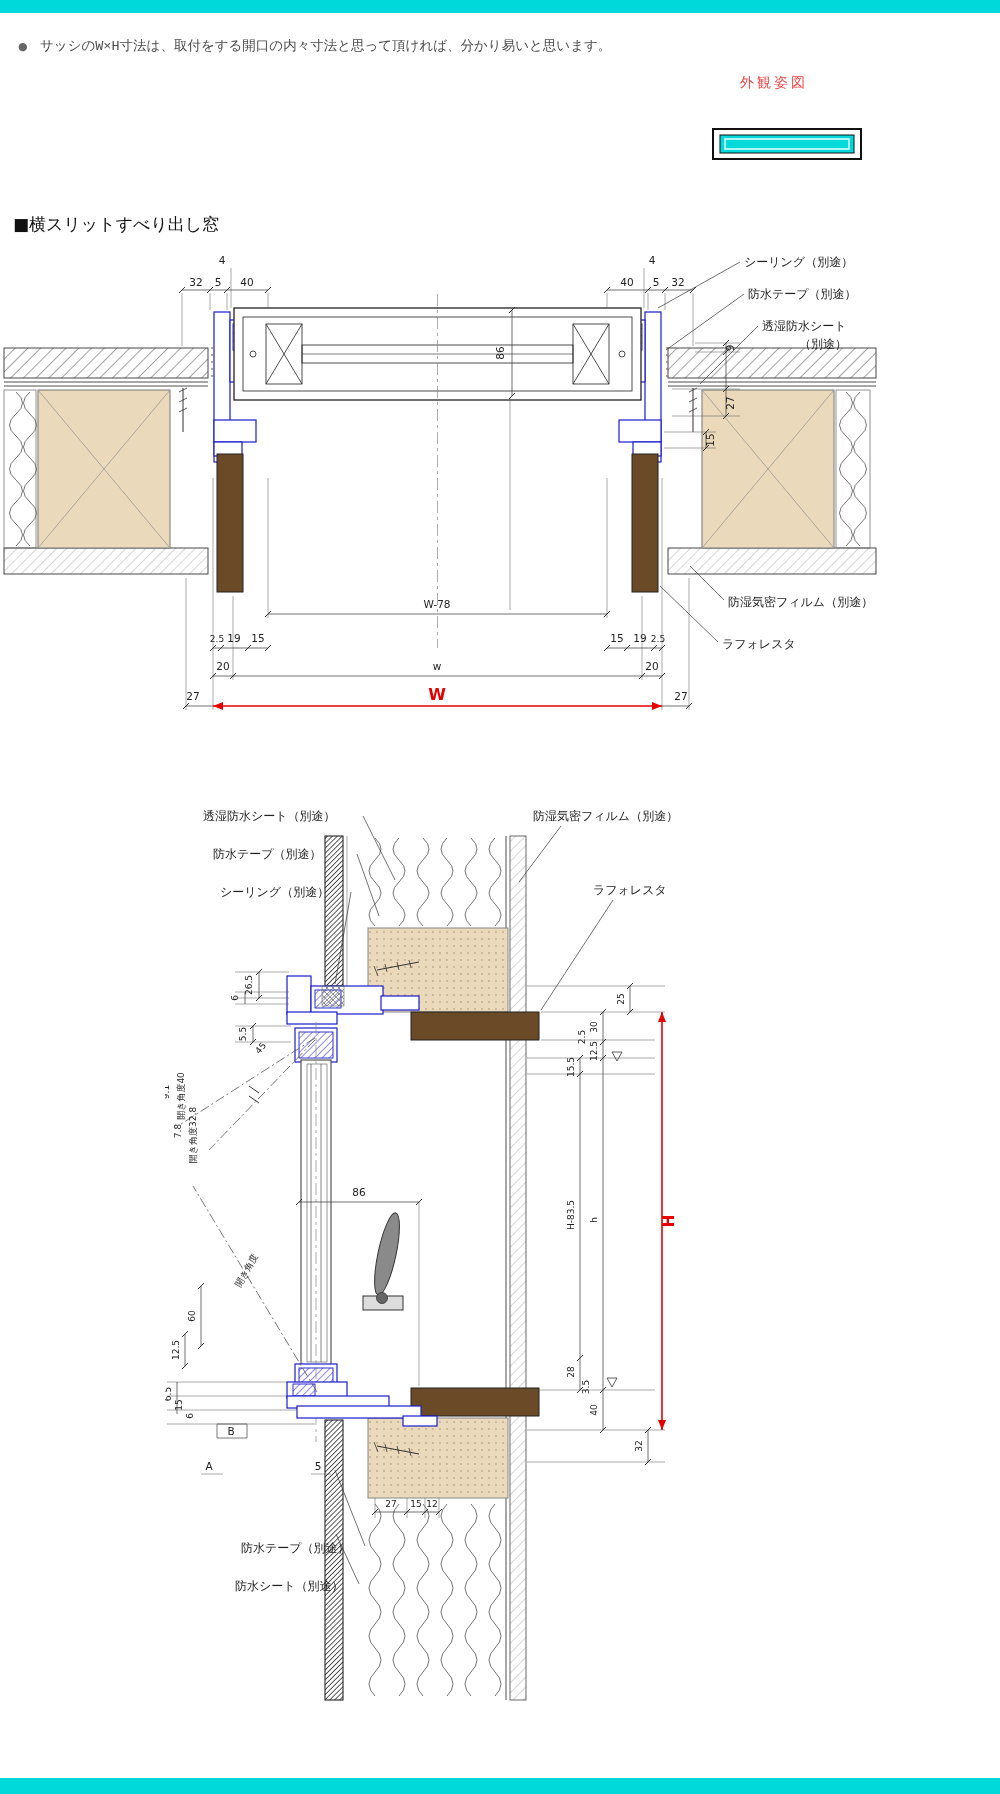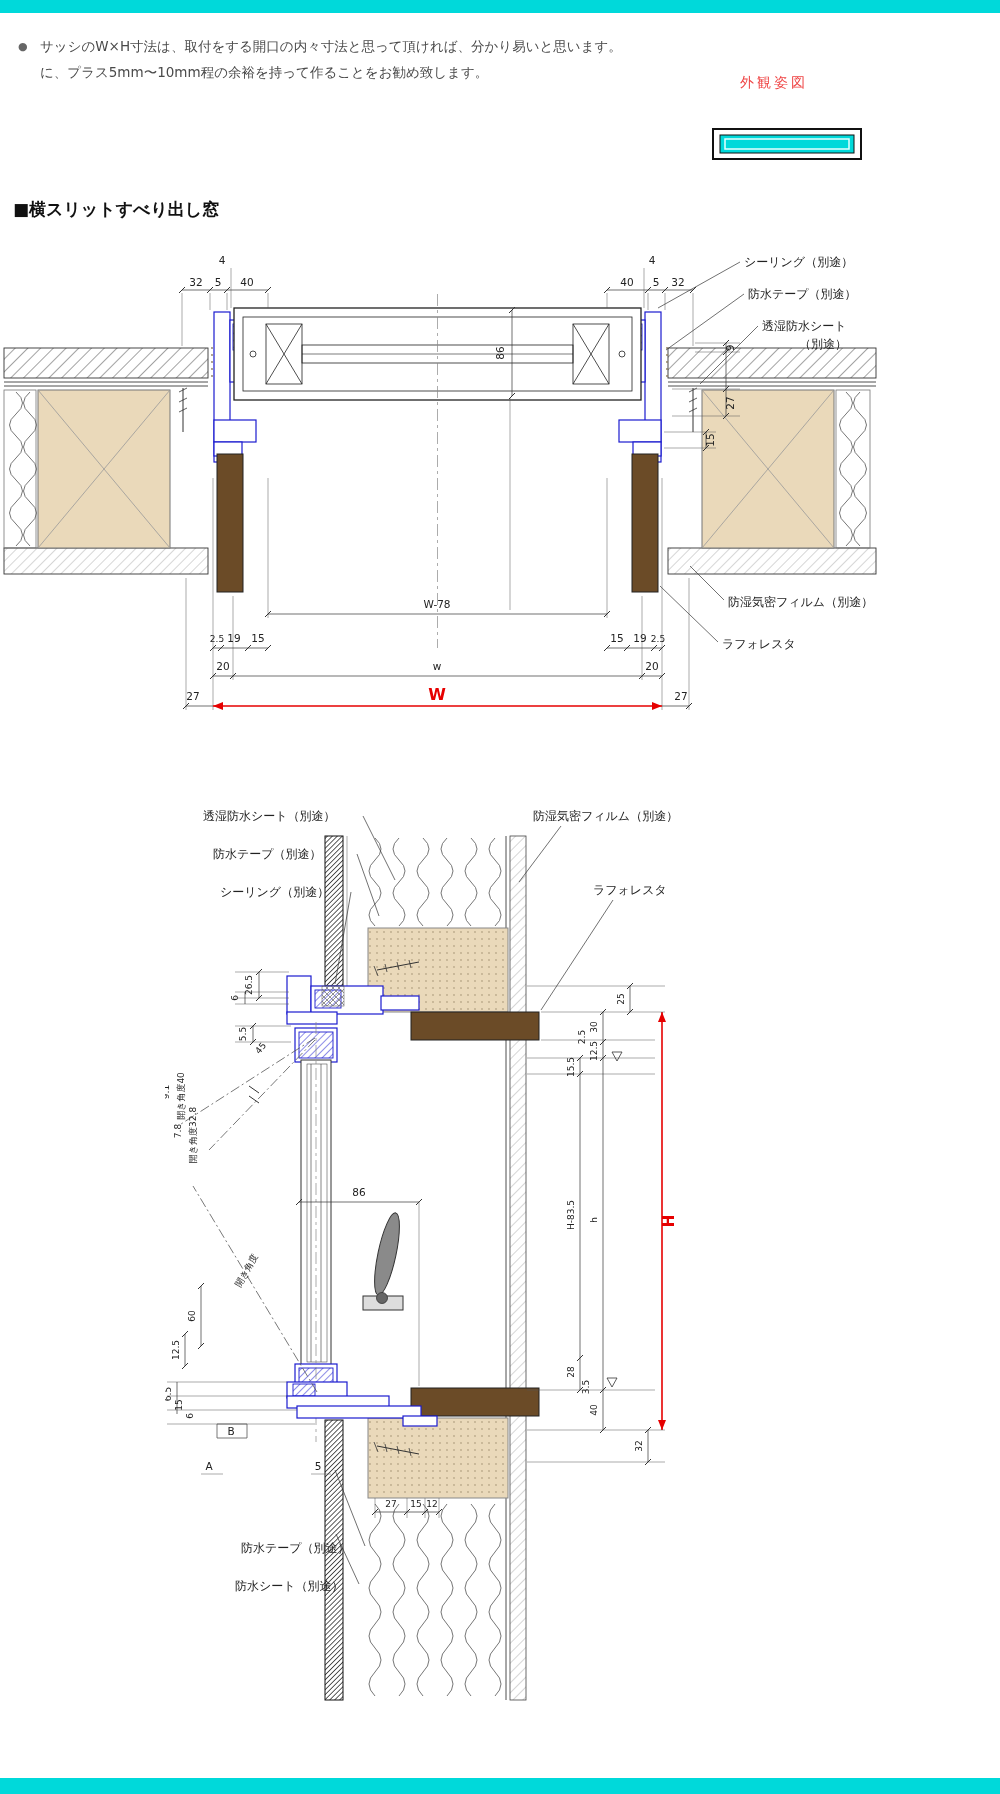--- a/index.html
+++ b/index.html
@@ -5,25 +5,25 @@
   html,body{margin:0;padding:0;}
   body{
     width:1000px;height:1794px;position:relative;background:#ffffff;
     font-family:"DejaVu Sans","Liberation Sans",sans-serif;color:#333;overflow:hidden;
   }
   .bar{position:absolute;left:0;width:1000px;background:#00d9da;}
   #topbar{top:0;height:13px;}
   #bottombar{top:1778px;height:16px;}
   .intro{position:absolute;top:34px;left:18px;width:780px;color:#4a4a4a;font-size:13.5px;}
   .intro .bullet{position:absolute;left:0;top:6px;font-size:11px;color:#666;}
-  .intro .lines{margin-left:22px;}
+  .intro .lines{margin-left:22px;font-family:Liberation Mono, monospace;}
   .intro p{margin:0;line-height:25.5px;white-space:nowrap;}
   .apptitle{position:absolute;top:74px;left:740px;font-size:14px;letter-spacing:3px;color:#ef4444;}
   .appfig{position:absolute;top:128px;left:712px;}
-  .sectitle{position:absolute;top:198px;left:13px;font-size:17px;color:#111;font-weight:700;}
+  .sectitle{position:absolute;top:213px;left:13px;font-size:17px;color:#111;font-weight:400;}
   svg.drawing{position:absolute;}
   #plan{left:0;top:248px;}
   #sect{left:165px;top:790px;}
   
   .dt{font-size:10.5px;fill:#222;}
   .dt9{font-size:9px;fill:#222;}
   .ct{font-size:12px;fill:#222;}
   .dim{stroke:#333;stroke-width:0.7;fill:none;}
   .ext{stroke:#555;stroke-width:0.5;fill:none;}
   .tick{stroke:#333;stroke-width:1;fill:none;}
@@ -63,21 +63,20 @@
     </pattern>
   </defs>
 </svg>
 
 <div id="topbar" class="bar"></div>
 
 <div class="intro">
   <span class="bullet">●</span>
   <div class="lines">
     <p>サッシのW×H寸法は、取付をする開口の内々寸法と思って頂ければ、分かり易いと思います。</p>
-    <p>に、プラス5mm〜10mm程の余裕を持って作ることをお勧め致します。</p>
   </div>
 </div>
 
 <div class="apptitle">外観姿図</div>
 
 <svg class="appfig" width="150" height="32" viewBox="0 0 150 32">
   <rect x="1" y="1" width="148" height="30" fill="#ffffff" stroke="#111" stroke-width="2"></rect>
   <rect x="8" y="7" width="134" height="18" stroke="#111" stroke-width="1" fill="#00d9da"></rect>
   <rect x="13" y="11" width="124" height="10" fill="none" stroke="#e6ffff" stroke-width="1.5"></rect>
 </svg>

